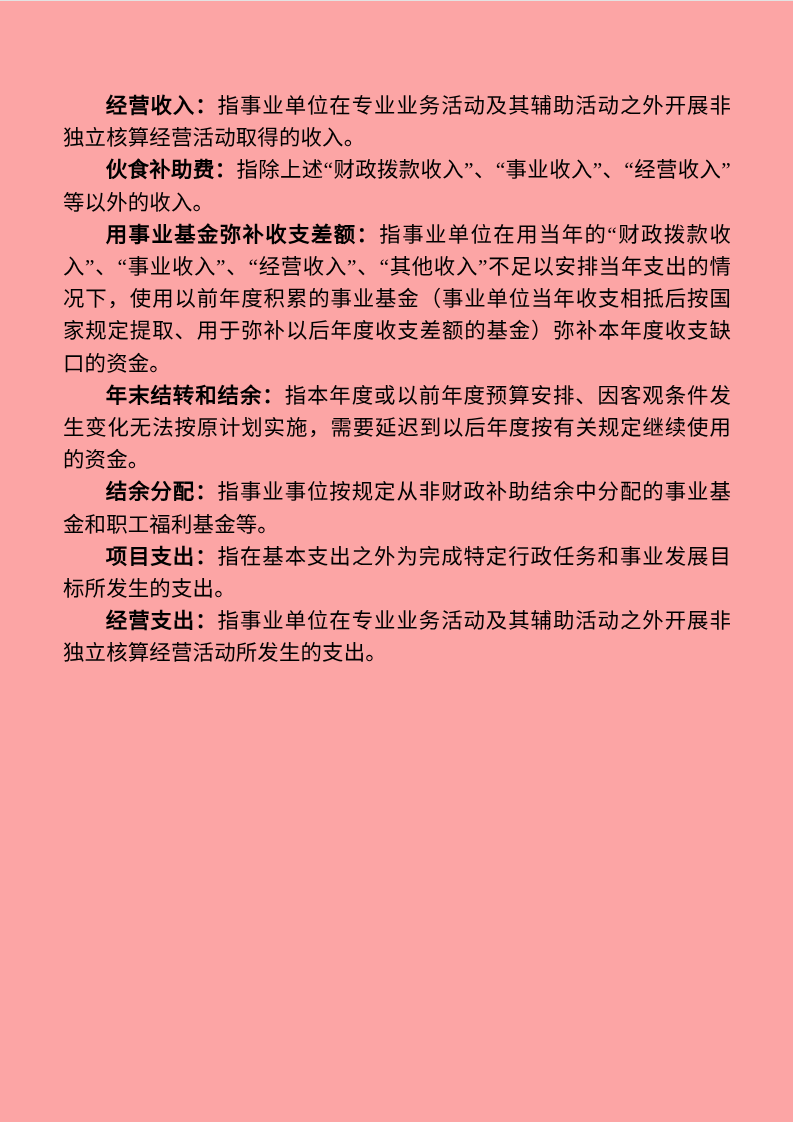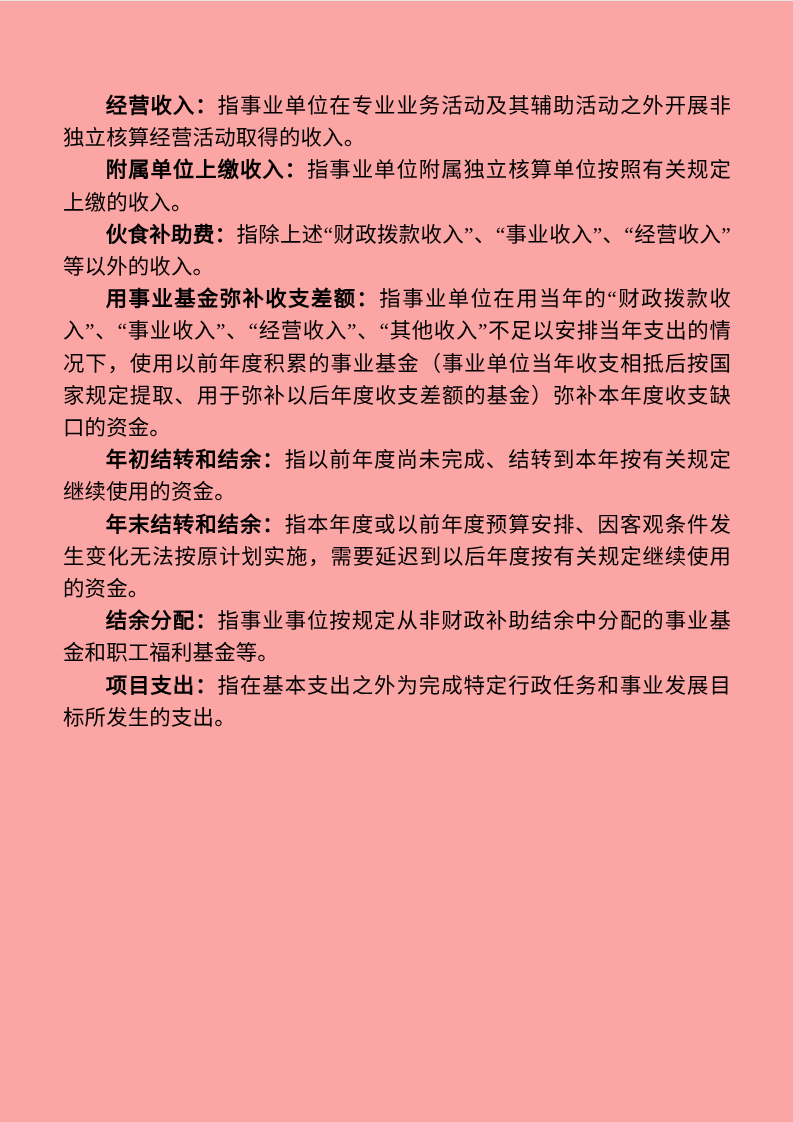--- a/index.html
+++ b/index.html
@@ -42,31 +42,30 @@
   }
 </style>
 </head>
 <body>
 
 <div class="page">
   <div class="content">
 
     <p class="para"><span class="term">经营收入：</span><span class="definition">指事业单位在专业业务活动及其辅助活动之外开展非独立核算经营活动取得的收入。</span></p>
 
-    <p class="para"><span class="term">附属单位上缴收入：</span><span class="definition">指事业单位附属独立核算单位按照有关规定上缴的收入。</span></p>
 
     <p class="para"><span class="term">伙食补助费：</span><span class="definition">指除上述“财政拨款收入”、“事业收入”、“经营收入”等以外的收入。</span></p>
 
     <p class="para"><span class="term">用事业基金弥补收支差额：</span><span class="definition">指事业单位在用当年的“财政拨款收入”、“事业收入”、“经营收入”、“其他收入”不足以安排当年支出的情况下，使用以前年度积累的事业基金（事业单位当年收支相抵后按国家规定提取、用于弥补以后年度收支差额的基金）弥补本年度收支缺口的资金。</span></p>
 
-    <p class="para"><span class="term">年初结转和结余：</span><span class="definition">指以前年度尚未完成、结转到本年按有关规定继续使用的资金。</span></p>
 
     <p class="para"><span class="term">年末结转和结余：</span><span class="definition">指本年度或以前年度预算安排、因客观条件发生变化无法按原计划实施，需要延迟到以后年度按有关规定继续使用的资金。</span></p>
 
     <p class="para"><span class="term">结余分配：</span><span class="definition">指事业事位按规定从非财政补助结余中分配的事业基金和职工福利基金等。</span></p>
 
 
     <p class="para"><span class="term">项目支出：</span><span class="definition">指在基本支出之外为完成特定行政任务和事业发展目标所发生的支出。</span></p>
 
+    <p class="para"><span class="term">经营支出：</span><span class="definition">指事业单位在专业业务活动及其辅助活动之外开展非独立核算经营活动所发生的支出。</span></p>
 
 
   </div>
 </div>
 
 </body></html>

